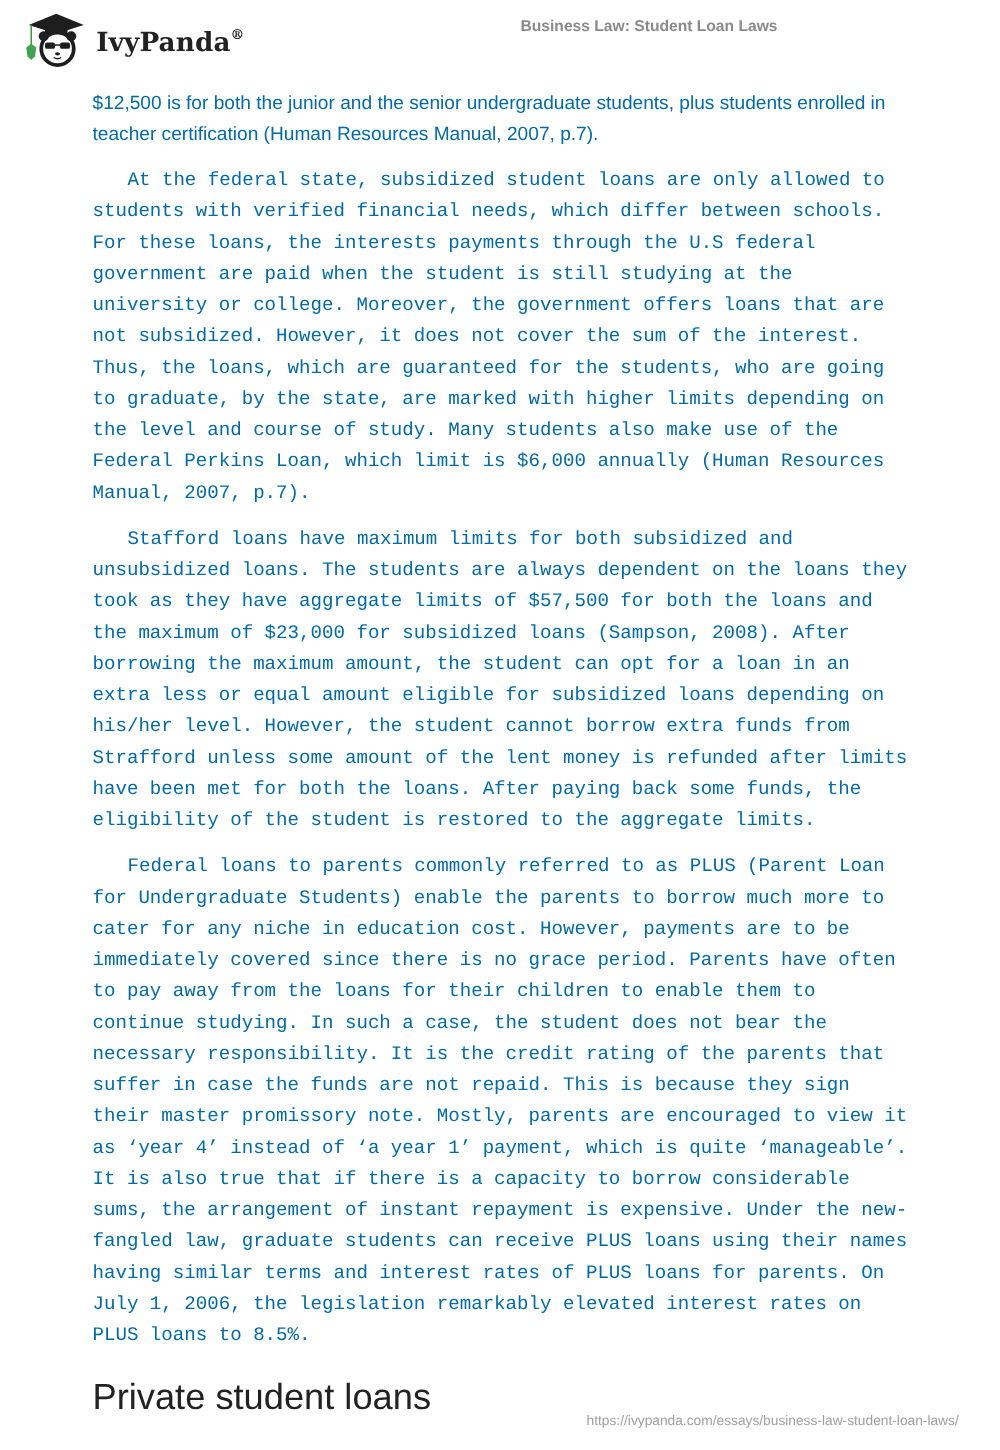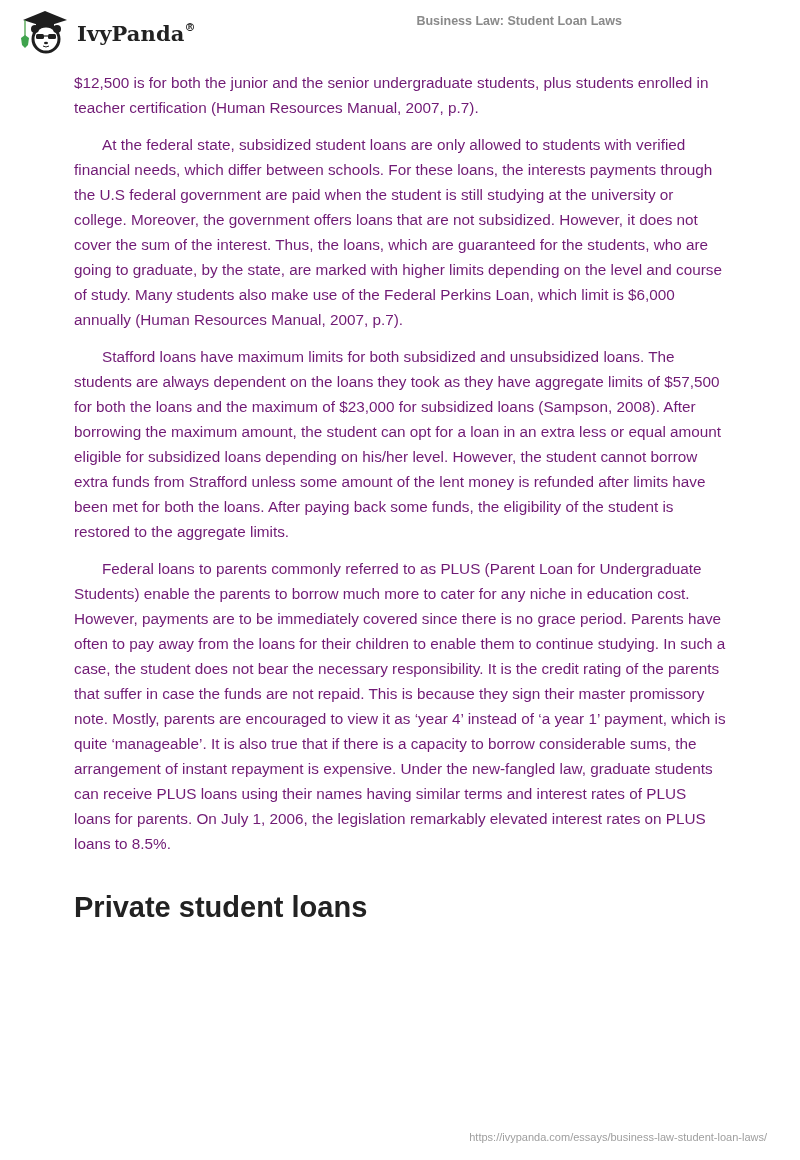--- a/index.html
+++ b/index.html
@@ -4,23 +4,23 @@
   <style>
     html, body { margin: 0; padding: 0; background: #ffffff; }
     body { width: 800px; height: 1160px; position: relative; overflow: hidden; font-family: "Liberation Sans", sans-serif; color: #222222; }
     .header { position: absolute; top: 0; left: 0; width: 655px; height: 60px; }
     .logo { position: absolute; left: 17px; top: 7px; display: flex; align-items: center; }
     .logo-mark { width: 56px; height: 48px; }
     .logo-text { font-family: "DejaVu Serif", serif; font-weight: bold; font-size: 21px; color: #222222; margin-left: 4px; margin-top: 4px; letter-spacing: 0.1px; }
     .logo-text sup { font-size: 11px; position: relative; top: -2px; }
     .doc-title { position: absolute; right: 33px; top: 14px; font-size: 12.5px; color: #8a8a8a; font-weight: bold; }
     .content { position: absolute; left: 74px; top: 70px; width: 652px; }
-    p { margin: 0 0 12px 0; font-size: 15.3px; line-height: 25px; color: #701a75; }
-    p.indent { text-indent: 28px; }
-    h2 { font-size: 29px; font-weight: bold; margin: 34px 0 23px 0; color: #222222; line-height: 34px; }
+    p { margin: 0 0 12px 0; font-size: 15.3px; line-height: 25px; color: #0369a1; }
+    p.indent { text-indent: 28px; font-family: Liberation Mono, monospace; }
+    h2 { font-size: 29px; font-weight: normal; margin: 20px 0 23px 0; color: #222222; line-height: 34px; }
     .footer-url { position: absolute; right: 33px; top: 1131px; font-size: 11px; color: #9e9e9e; }
   </style>
 </head>
 <body>
 
 <div class="header">
   <div class="logo">
     <svg class="logo-mark" viewBox="0 0 56 48">
 
       <polygon points="6,13 28,4 50,13 28,20" fill="#1e1e1e"></polygon>

